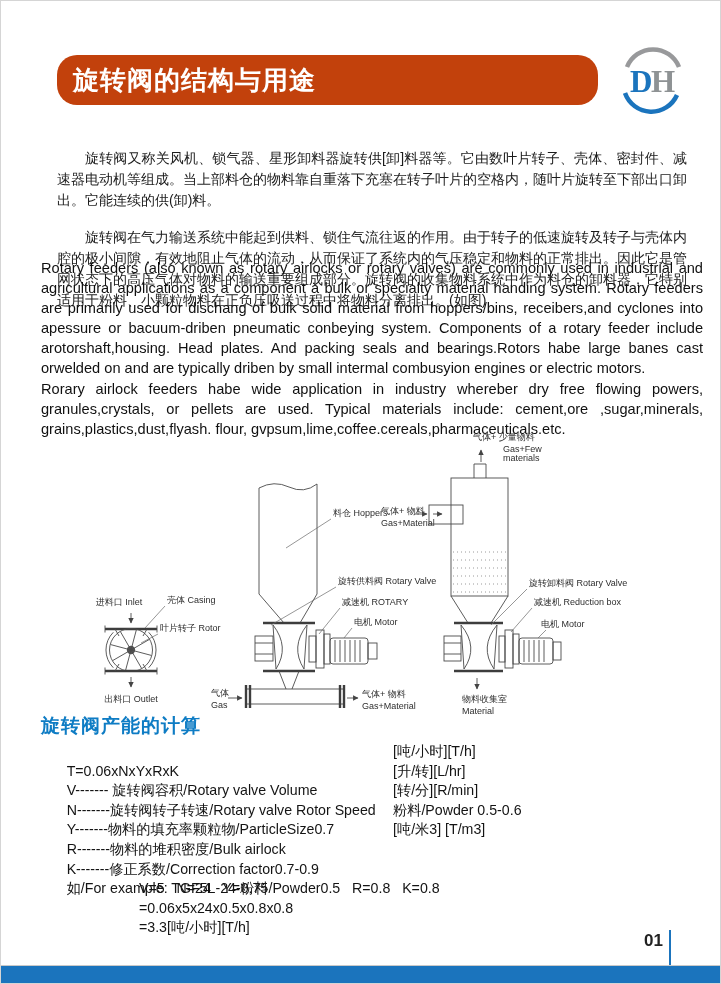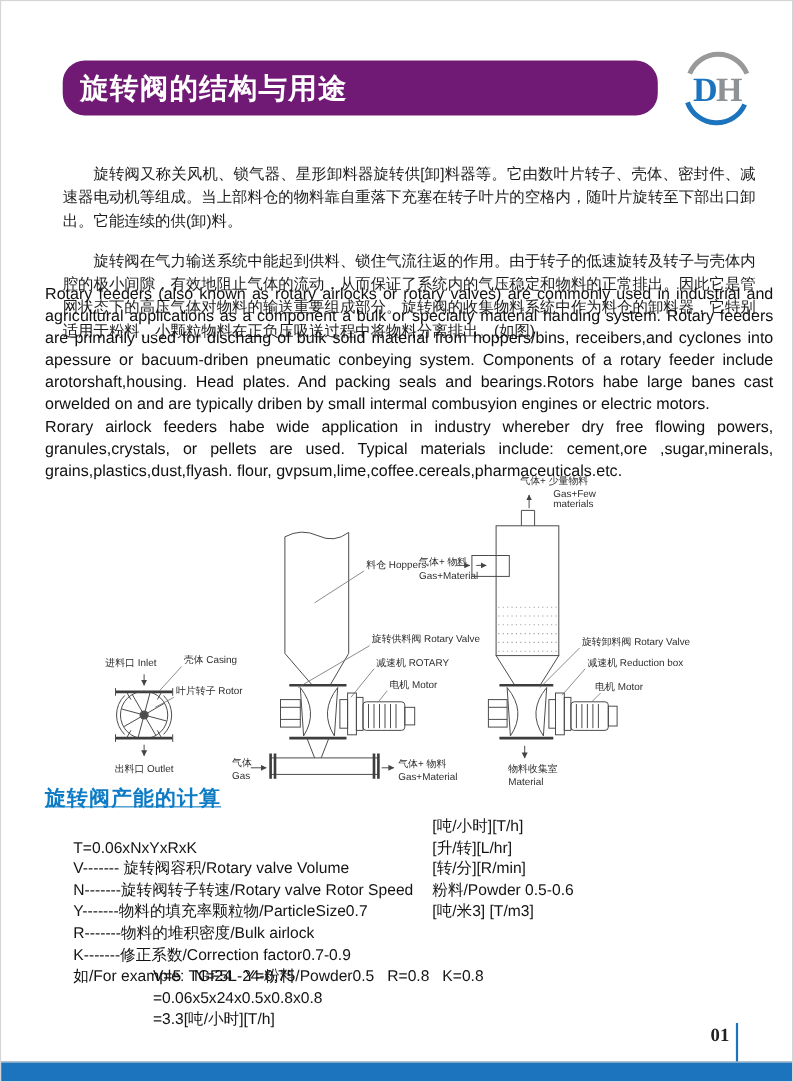--- a/index.html
+++ b/index.html
@@ -1,44 +1,44 @@
 <!DOCTYPE html>
 <html><head>
 <meta charset="utf-8">
 <style>
   html,body{margin:0;padding:0;background:#fff;}
   .page{position:relative;width:721px;height:984px;background:#fff;border:1px solid #d5d5d5;
         box-sizing:border-box;font-family:"Liberation Sans",sans-serif;overflow:hidden;color:#1a1a1a;}
   
-  .banner{position:absolute;left:56px;top:54px;width:541px;height:50px;background:#701a75;border-radius:20px;}
+  .banner{position:absolute;left:56px;top:54px;width:541px;height:50px;background:#c2410c;border-radius:20px;}
   .banner-title{position:absolute;left:16px;top:8px;font-size:26px;font-weight:bold;color:#fff;letter-spacing:1px;white-space:nowrap;}
   .banner-sub{position:absolute;left:263px;top:23px;font-size:15px;color:#fff;white-space:nowrap;}
   .logo{position:absolute;left:612px;top:42px;}
   
   .cn{position:absolute;left:40px;top:131px;width:662px;font-size:14px;line-height:21px;text-align:justify;color:#1c1c1c;}
   .cn p{margin:16px;text-indent:2em;}
   .en{position:absolute;left:40px;top:257px;width:662px;font-size:14.6px;line-height:20.1px;text-align:justify;color:#101010;}
   .en p{margin:0;}
   
   .diag{position:absolute;left:40px;top:425px;width:662px;height:300px;}
   .diag text{font-size:9px;fill:#2e2e2e;}
   .diag .ln{stroke:#4a4a4a;stroke-width:0.9;fill:none;}
   .diag .thick{stroke:#3d3d3d;stroke-width:2.4;fill:none;}
   .diag .lead{stroke:#6a6a6a;stroke-width:0.7;fill:none;}
   .diag .dots{stroke:#9a9a9a;stroke-width:1;stroke-dasharray:1,3;fill:none;}
   
-  .calc-heading{position:absolute;left:40px;top:712px;font-size:19px;font-weight:bold;color:#0e7cc4;letter-spacing:1px;text-decoration:underline;}
+  .calc-heading{position:absolute;left:40px;top:712px;font-size:19px;font-weight:bold;color:#0e7cc4;letter-spacing:1px;}
   .formulas{position:absolute;left:42px;top:741px;width:645px;font-size:14.2px;color:#141414;}
   .frow{position:relative;height:19.6px;line-height:19.6px;white-space:pre;}
   .fl{display:inline-block;}
   .fr{position:absolute;left:350px;top:0;}
   .fex{margin-left:96px;height:19.4px;line-height:19.4px;white-space:pre;}
   
   .pagenum{position:absolute;left:626px;top:930px;width:36px;text-align:right;
-           font-family:Liberation Serif, serif;font-weight:bold;font-size:17px;color:#222;}
+           font-family:Liberation Sans, sans-serif;font-weight:bold;font-size:17px;color:#222;}
   .vline{position:absolute;left:668px;top:929px;width:2px;height:38px;background:#1b74bd;}
   .band{position:absolute;left:0;bottom:0;width:100%;height:17px;background:#1b74bd;border-top:1px solid #c9c9c9;}
 </style>
 </head>
 <body>
 
 <div class="page">
 
   <div class="banner">
     <span class="banner-title">旋转阀的结构与用途</span>

